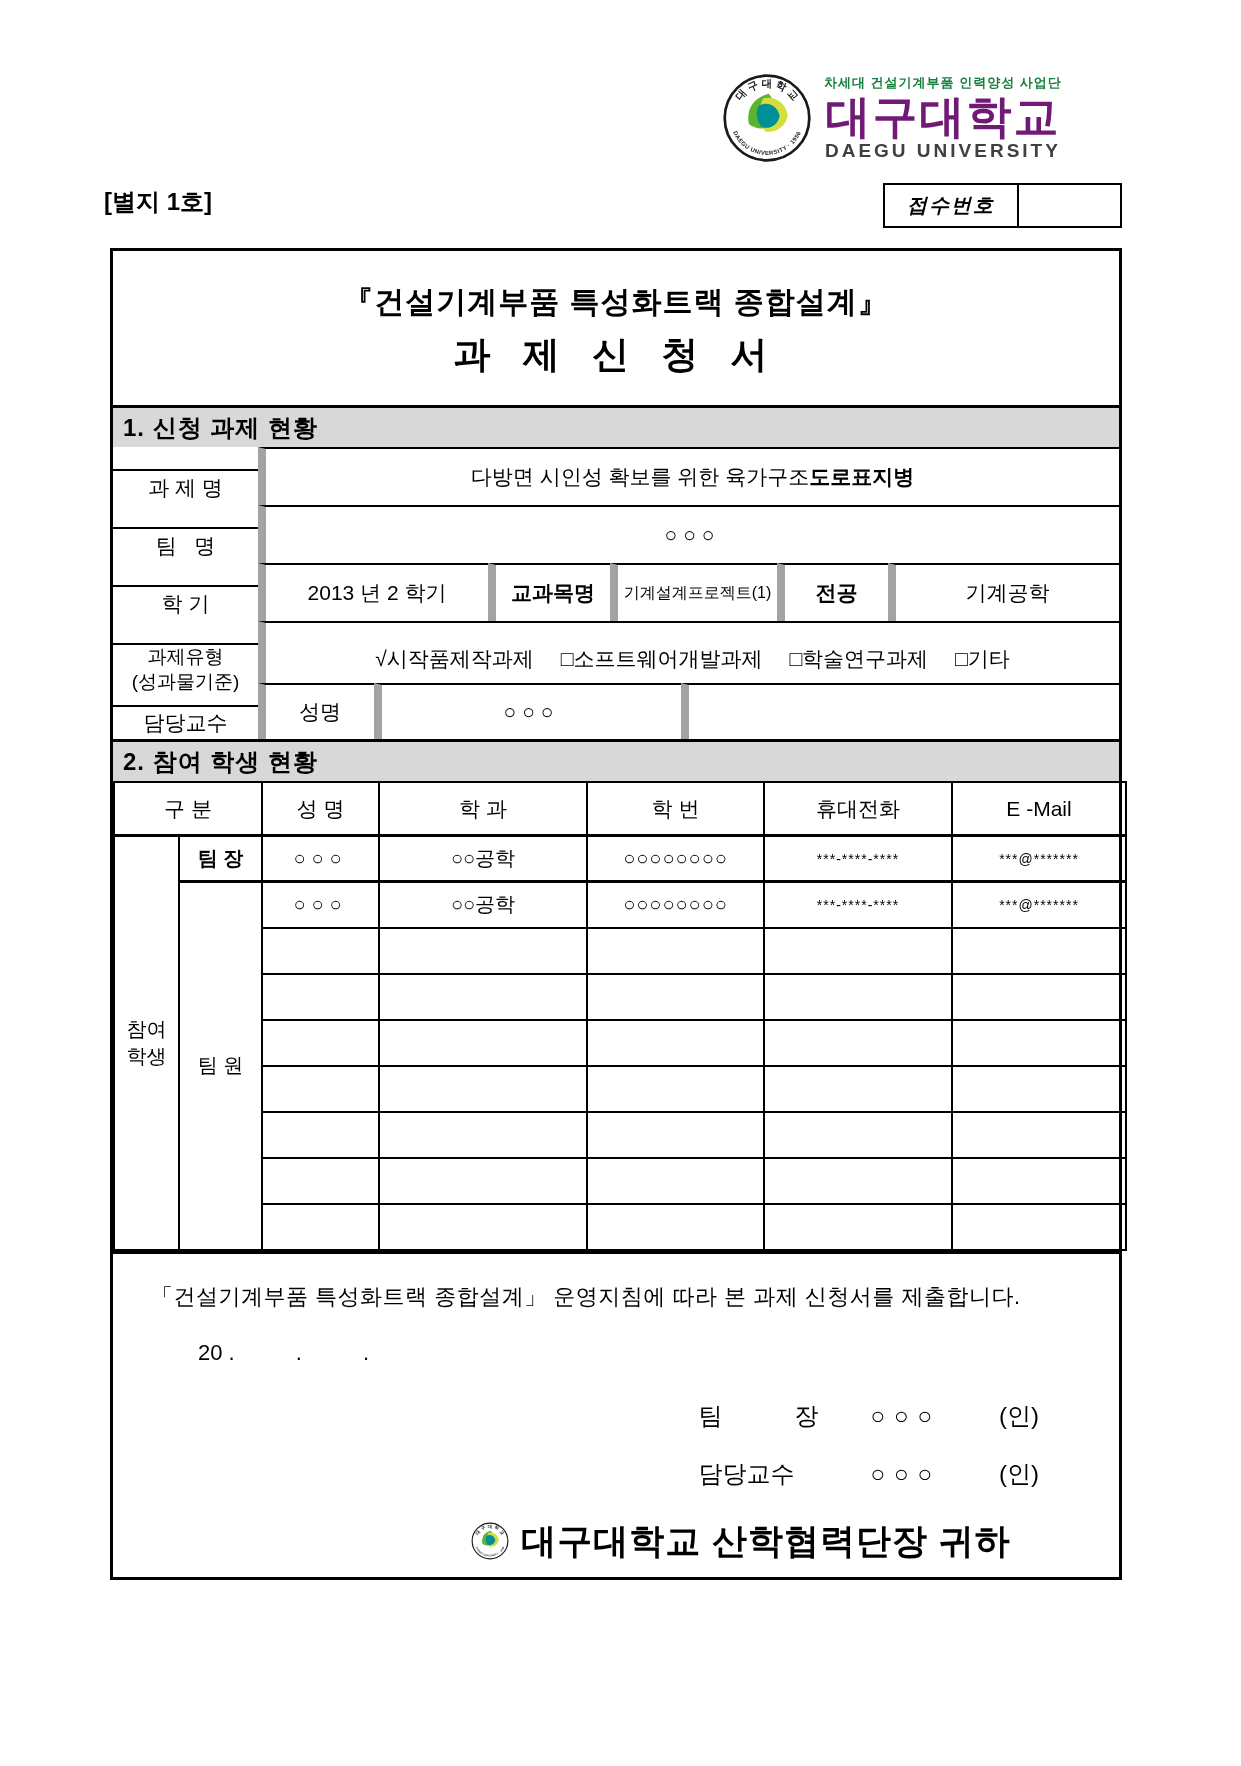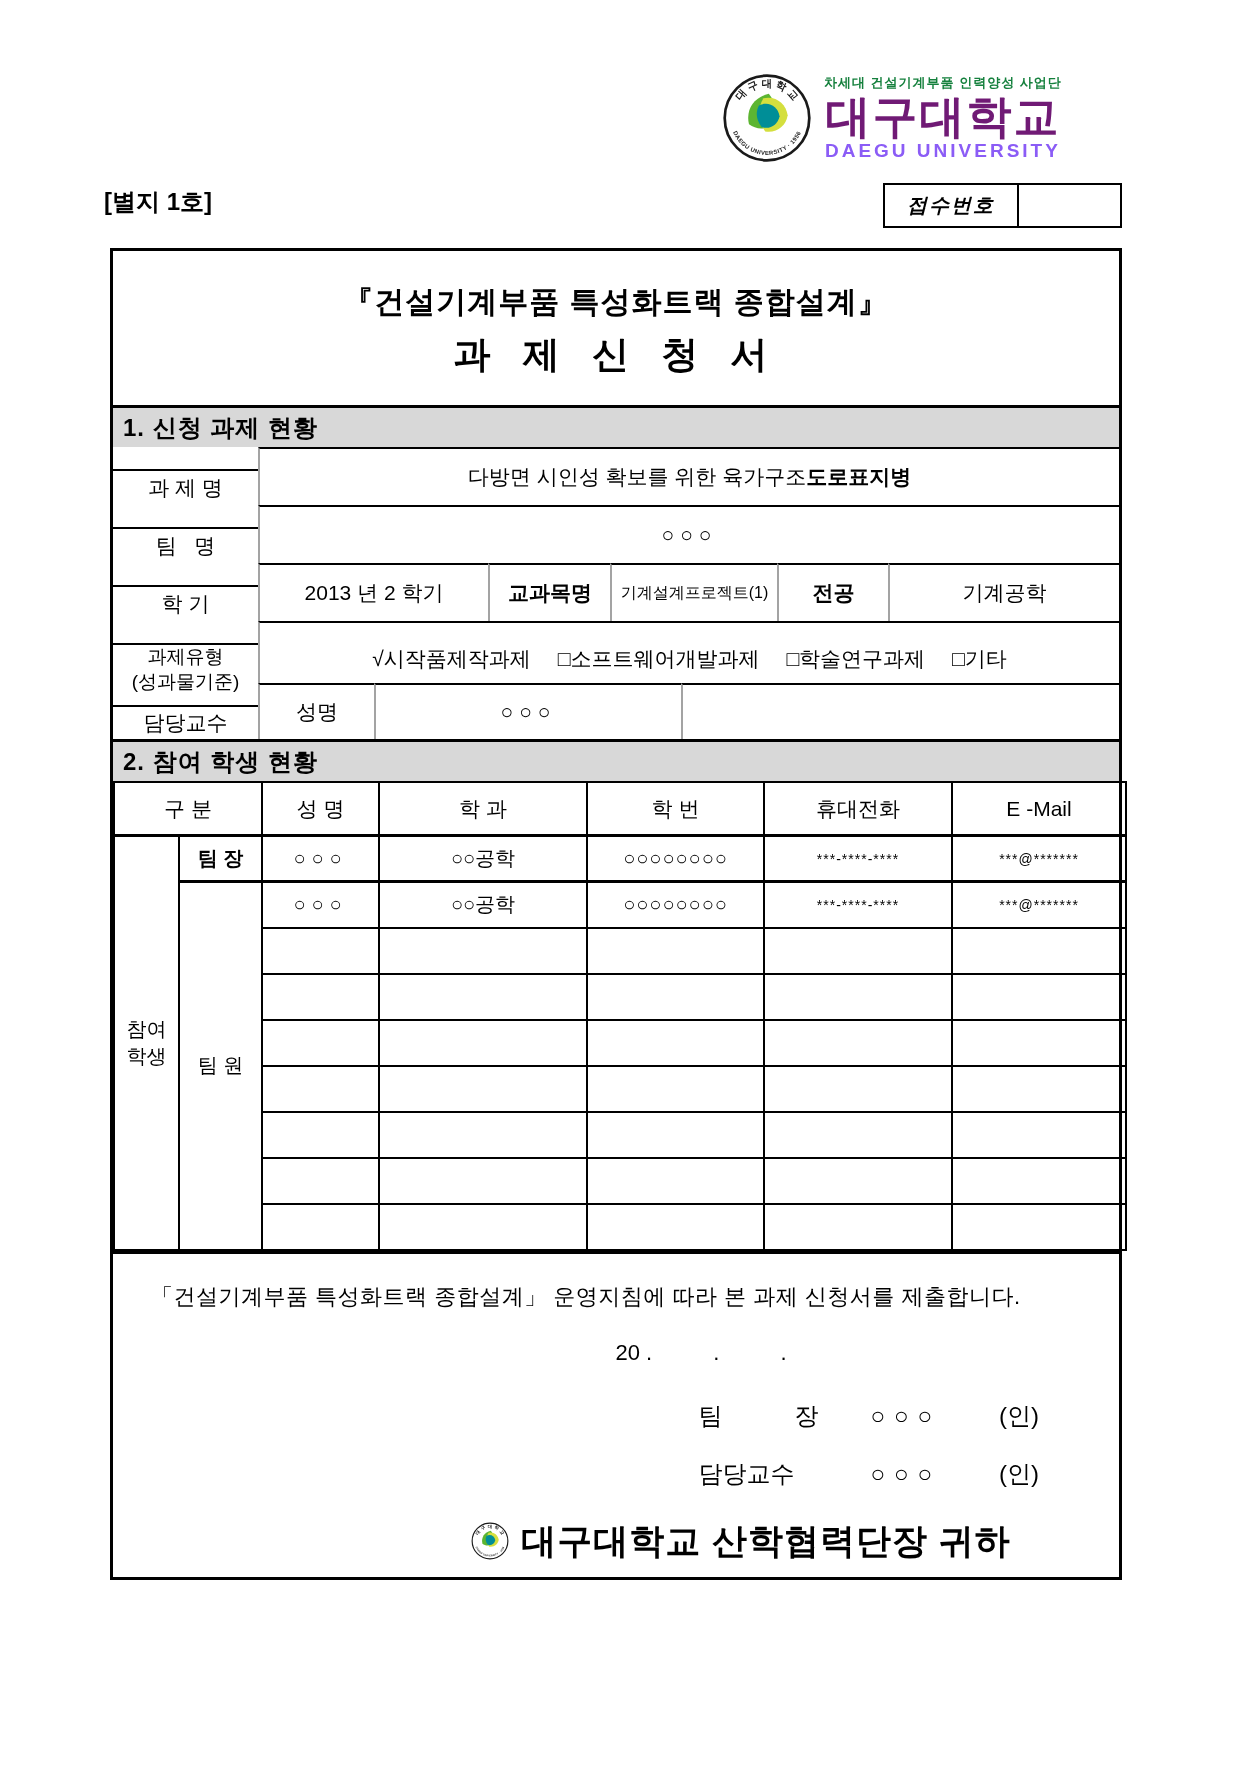--- a/index.html
+++ b/index.html
@@ -3,38 +3,38 @@
 <meta charset="utf-8">
 <style>
   html,body{margin:0;padding:0;background:#fff;}
   body{width:1241px;height:1766px;position:relative;font-family:"Liberation Sans","DejaVu Sans",sans-serif;color:#000;}
 
   
   .logo-block{position:absolute;top:73px;left:722px;display:flex;align-items:center;gap:12px;}
   .logo-text{display:flex;flex-direction:column;align-items:center;}
   .logo-tagline{font-size:13px;font-weight:bold;color:#15803d;letter-spacing:1px;align-self:flex-end;}
   .logo-kr{font-size:45px;font-weight:bold;color:#701a75;letter-spacing:2px;line-height:1.02;margin-top:2px;}
-  .logo-en{font-size:19px;font-weight:bold;color:#8b5cf6;letter-spacing:3px;margin-top:1px;}
+  .logo-en{font-size:19px;font-weight:bold;color:#404040;letter-spacing:3px;margin-top:1px;}
 
   .byeolji{position:absolute;top:186px;left:104px;font-size:24px;font-weight:bold;}
 
   .receipt{position:absolute;top:183px;left:883px;width:239px;height:45px;border:2px solid #000;display:flex;box-sizing:border-box;background:#fff;font-style:italic;}
   .receipt-label{width:132px;border-right:2px solid #000;display:flex;align-items:center;justify-content:center;font-size:20px;font-weight:bold;letter-spacing:2px;}
   .receipt-value{flex:1;}
 
   
   .form{position:absolute;top:248px;left:110px;width:1012px;border:3px solid #000;box-sizing:border-box;background:#fff;}
   .title-block{height:154px;text-align:center;padding-top:31px;box-sizing:border-box;}
   .title1{font-size:30px;font-weight:bold;letter-spacing:1px;}
   .title2{font-size:37px;font-weight:bold;letter-spacing:11px;margin-top:7px;}
 
   .sec-header{background:#d8d8d8;border-top:3px solid #000;height:42px;display:flex;align-items:center;padding-left:10px;font-size:24px;font-weight:bold;letter-spacing:1px;box-sizing:border-box;}
 
   .grid{display:grid;}
-  .grid .c{border-top:2px solid #000;border-left:2px solid #a3a3a3;display:flex;align-items:center;justify-content:center;box-sizing:border-box;text-align:center;}
+  .grid .c{border-top:2px solid #000;border-left:8px solid #a3a3a3;display:flex;align-items:center;justify-content:center;box-sizing:border-box;text-align:center;}
   .grid .c.first{border-left:none;margin-top:22px;}
   .r-name{grid-template-columns:145px 1fr;height:58px;}
   .r-team{grid-template-columns:145px 1fr;height:58px;}
   .r-sem{grid-template-columns:145px 230px 122px 167px 111px 1fr;height:58px;}
   .r-type{grid-template-columns:145px 1fr;height:62px;}
   .r-prof{grid-template-columns:145px 116px 307px 1fr;height:56px;}
   .lbl{font-size:21px;}
   .val{font-size:21px;}
   .circ{letter-spacing:6px;}
   .small-course{font-size:16px;}
@@ -51,21 +51,21 @@
   .vgroup{font-size:20px;line-height:1.35;}
   .role{font-size:20px;}
   .role.bold{font-weight:bold;}
   td.name,td.dept{font-size:20px;}
   td.sid{font-size:20px;letter-spacing:1px;}
   td.phone,td.email{font-size:14px;letter-spacing:1px;}
 
   
   .footer{border-top:3px solid #000;height:326px;box-sizing:border-box;}
   .statement{margin:28px 0 0 38px;font-size:22px;letter-spacing:0.5px;}
-  .dateline{margin-top:28px;text-align:center;font-size:22px;white-space:pre;transform:translateX(85px);}
+  .dateline{margin-top:28px;text-align:left;font-size:22px;white-space:pre;transform:translateX(85px);}
   .sig-row{display:flex;justify-content:flex-end;align-items:center;padding-right:80px;margin-top:34px;font-size:24px;}
   .sig-row.second{margin-top:26px;}
   .sig-role{width:120px;text-align:justify;text-align-last:justify;}
   .sig-name{margin-left:52px;letter-spacing:9px;}
   .sig-seal{margin-left:58px;}
   .recipient-row{margin-top:28px;display:flex;justify-content:center;align-items:center;gap:12px;transform:translateX(125px);font-size:35px;font-weight:bold;letter-spacing:1px;}
   .mini-seal{flex:0 0 auto;}
 </style>
 </head>
 <body>

